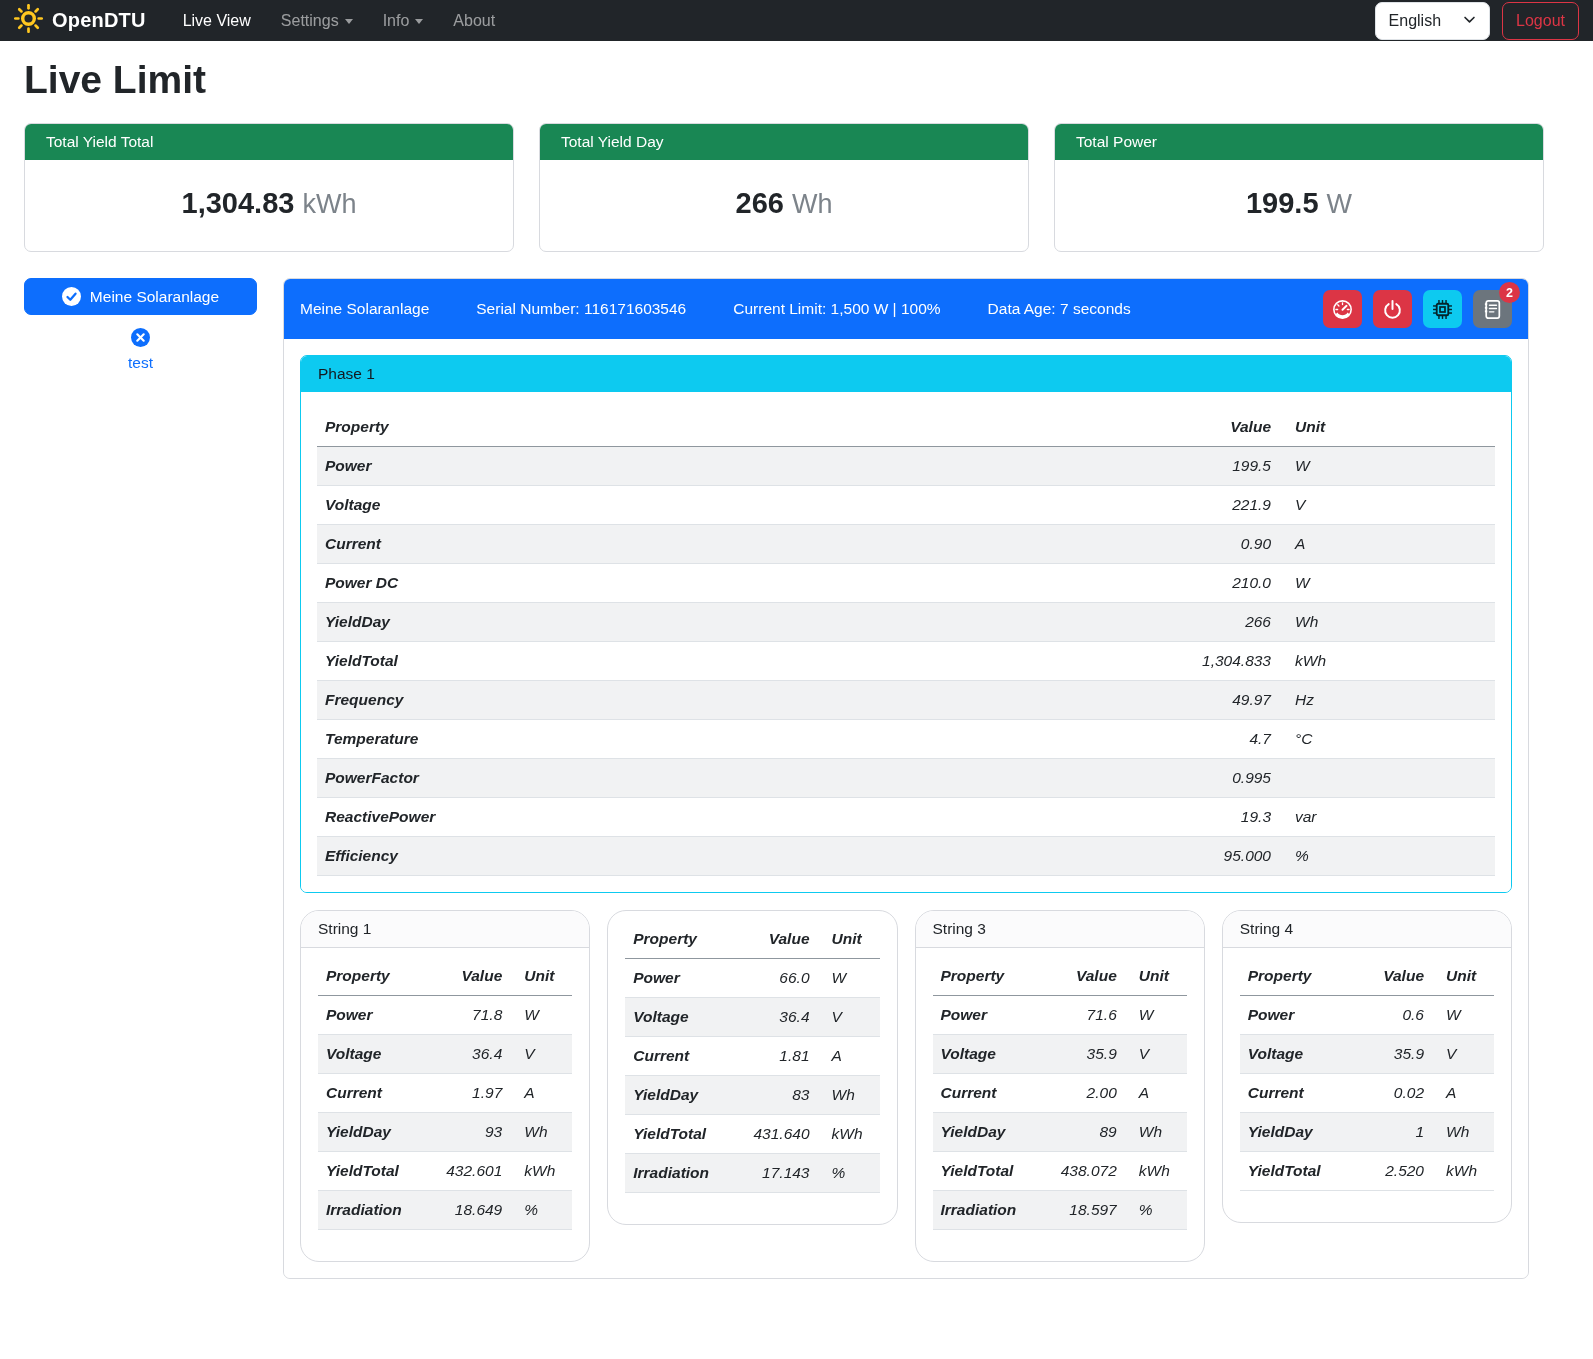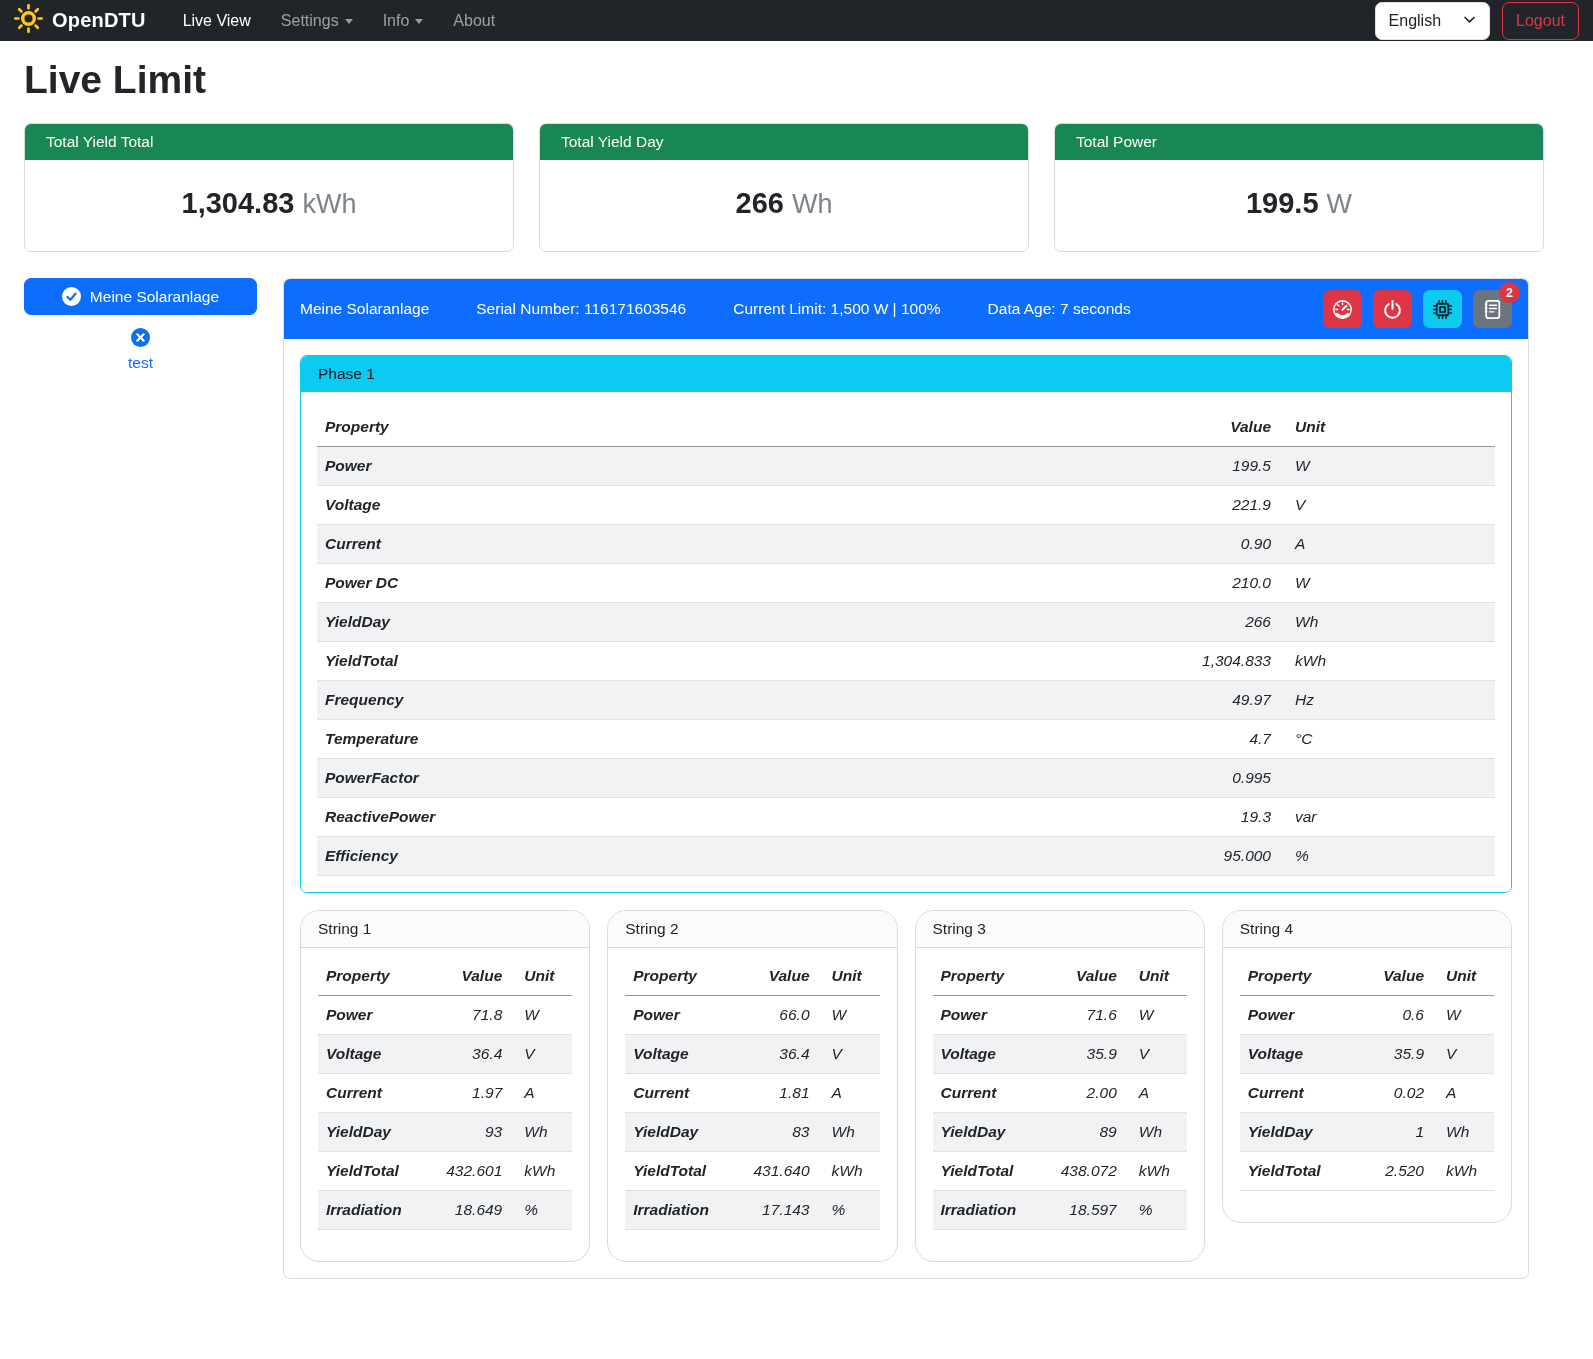--- a/index.html
+++ b/index.html
@@ -448,21 +448,20 @@
                     <td class="val" data-interactable="false">18.649</td>
                     <td class="unit" data-interactable="false">%</td>
                   </tr>
 
               </tbody>
             </table>
           </div>
         </div>
 
         <div class="card string-card" data-interactable="false">
-          <div class="card-header" data-interactable="false">String 2</div>
           <div class="card-body" data-interactable="false">
             <table class="data-table string-table" data-interactable="false">
               <colgroup>
                   <col class="c-prop">
                   <col class="c-val">
                   <col class="c-unit">
                 </colgroup>
               <thead data-interactable="false">
                 <tr>
                   <th data-interactable="false">Property</th>

